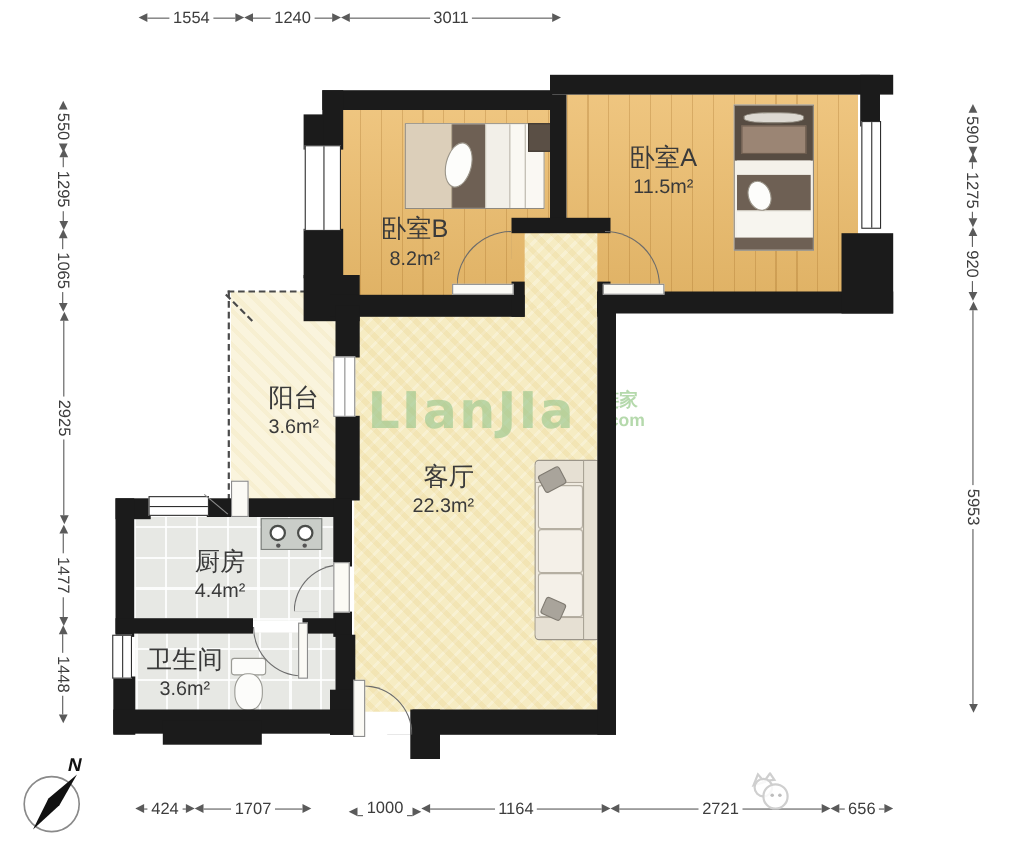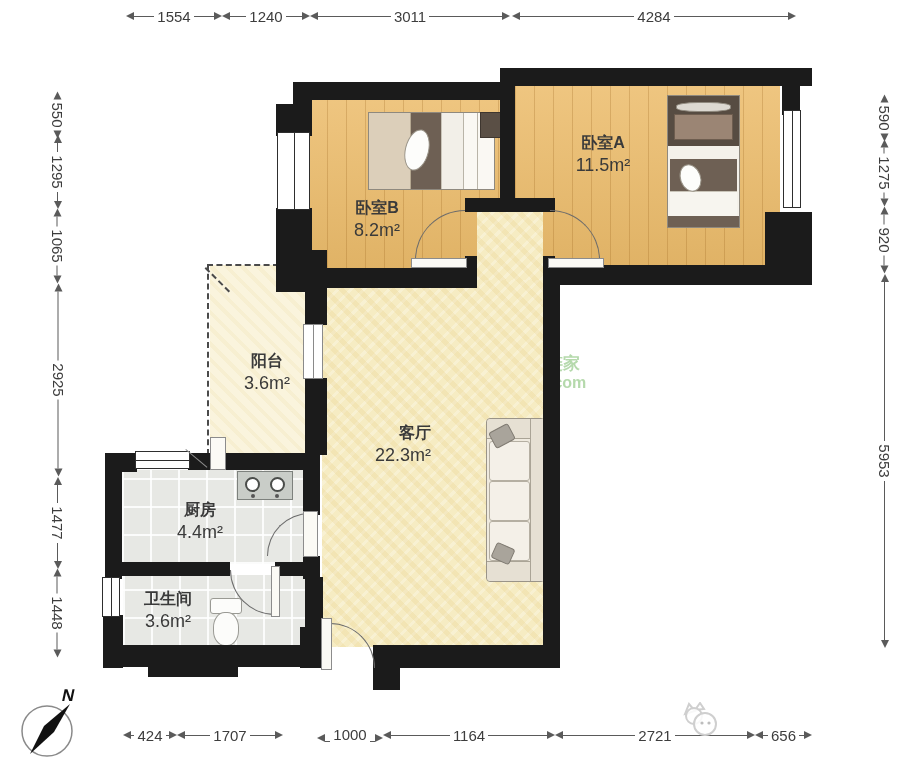--- a/index.html
+++ b/index.html
@@ -39,21 +39,21 @@
   .pillow{position:absolute;background:#fdfdfb;border:1px solid #9a9488;border-radius:50%;}
   .sofa{background:#efeadf;border:1px solid #9a9488;border-radius:4px;}
   .sofa .sec{position:absolute;box-sizing:border-box;}
   .stove{background:#c9cdc8;border:1px solid #7d817d;}
   .burner{position:absolute;width:15px;height:15px;border-radius:50%;background:#fff;border:2px solid #4a4d4a;box-sizing:border-box;}
   .knob{position:absolute;width:4px;height:4px;border-radius:50%;background:#555;}
   .toilet-tank{position:absolute;background:#fcfcfa;border:1px solid #9a9a94;border-radius:3px;box-sizing:border-box;}
   .toilet-bowl{position:absolute;background:#fcfcfa;border:1px solid #9a9a94;border-radius:45%;box-sizing:border-box;}
   
   .rlabel{position:absolute;z-index:20;transform:translate(-50%,-50%);text-align:center;color:#3a3a3a;white-space:nowrap;line-height:1.25;}
-  .rname{display:block;font-size:16px;font-weight:700;}
+  .rname{display:block;font-size:23px;font-weight:400;}
   .rarea{display:block;font-size:18px;font-weight:500;margin-top:1px;}
   
   .dim{position:absolute;display:flex;align-items:center;height:14px;z-index:25;}
   .dim .ln{flex:1;height:1px;background:#5a5a5a;}
   .dim .ah{width:0;height:0;border-top:4px solid transparent;border-bottom:4px solid transparent;}
   .dim .al{border-right:8px solid #5a5a5a;}
   .dim .ar{border-left:8px solid #5a5a5a;}
   .dim .dlabel{font-size:15px;color:#3d3d3d;padding:0 3px;line-height:1;}
   .dim-v{transform:rotate(90deg);}
   
@@ -74,20 +74,21 @@
 <div class="plan">
 
   <div class="floor wood" style="left:308px;top:98px;width:192px;height:172px;"></div>
   <div class="floor wood" style="left:515px;top:86px;width:265px;height:181px;"></div>
   <div class="floor livingf" style="left:477px;top:212px;width:66px;height:80px;"></div>
   <div class="floor livingf" style="left:322px;top:280px;width:221px;height:367px;"></div>
   <div class="floor balconyf" style="left:210px;top:265px;width:101px;height:190px;"></div>
   <div class="floor tile" style="left:122px;top:470px;width:181px;height:94px;"></div>
   <div class="floor tile" style="left:123px;top:575px;width:182px;height:72px;"></div>
 
+  <div class="lianjia">LIanJIa</div>
   <div class="lianjia-cn">链家</div>
   <div class="lianjia-com">.com</div>
 
   <div class="dash" style="left:207px;top:264px;width:2px;height:191px;border-left:2px dashed #4a4a4a;"></div>
   <div class="dash" style="left:207px;top:264px;width:72px;height:2px;border-top:2px dashed #4a4a4a;"></div>
   <div class="dash" style="left:206px;top:267px;width:34px;height:2px;border-top:2px dashed #4a4a4a;transform:rotate(45deg);transform-origin:0 0;"></div>
 
   <div class="wall" style="left:293px;top:82px;width:209px;height:18px;"></div>
   <div class="wall" style="left:500px;top:68px;width:312px;height:18px;"></div>
   <div class="wall" style="left:293px;top:82px;width:19px;height:54px;"></div>
@@ -228,27 +229,20 @@
       <i class="ln"></i>
       <i class="ah ar"></i>
   </div>
   <div class="dim" style="left:310px;top:9px;width:200px;">
     <i class="ah al"></i>
       <i class="ln"></i>
       <span class="dlabel">3011</span>
       <i class="ln"></i>
       <i class="ah ar"></i>
   </div>
-  <div class="dim" style="left:512px;top:9px;width:284px;">
-    <i class="ah al"></i>
-      <i class="ln"></i>
-      <span class="dlabel">4284</span>
-      <i class="ln"></i>
-      <i class="ah ar"></i>
-  </div>
 
   <div class="dim" style="left:123px;top:728px;width:54px;">
     <i class="ah al"></i>
       <i class="ln"></i>
       <span class="dlabel">424</span>
       <i class="ln"></i>
       <i class="ah ar"></i>
   </div>
   <div class="dim" style="left:177px;top:728px;width:106px;">
     <i class="ah al"></i>

